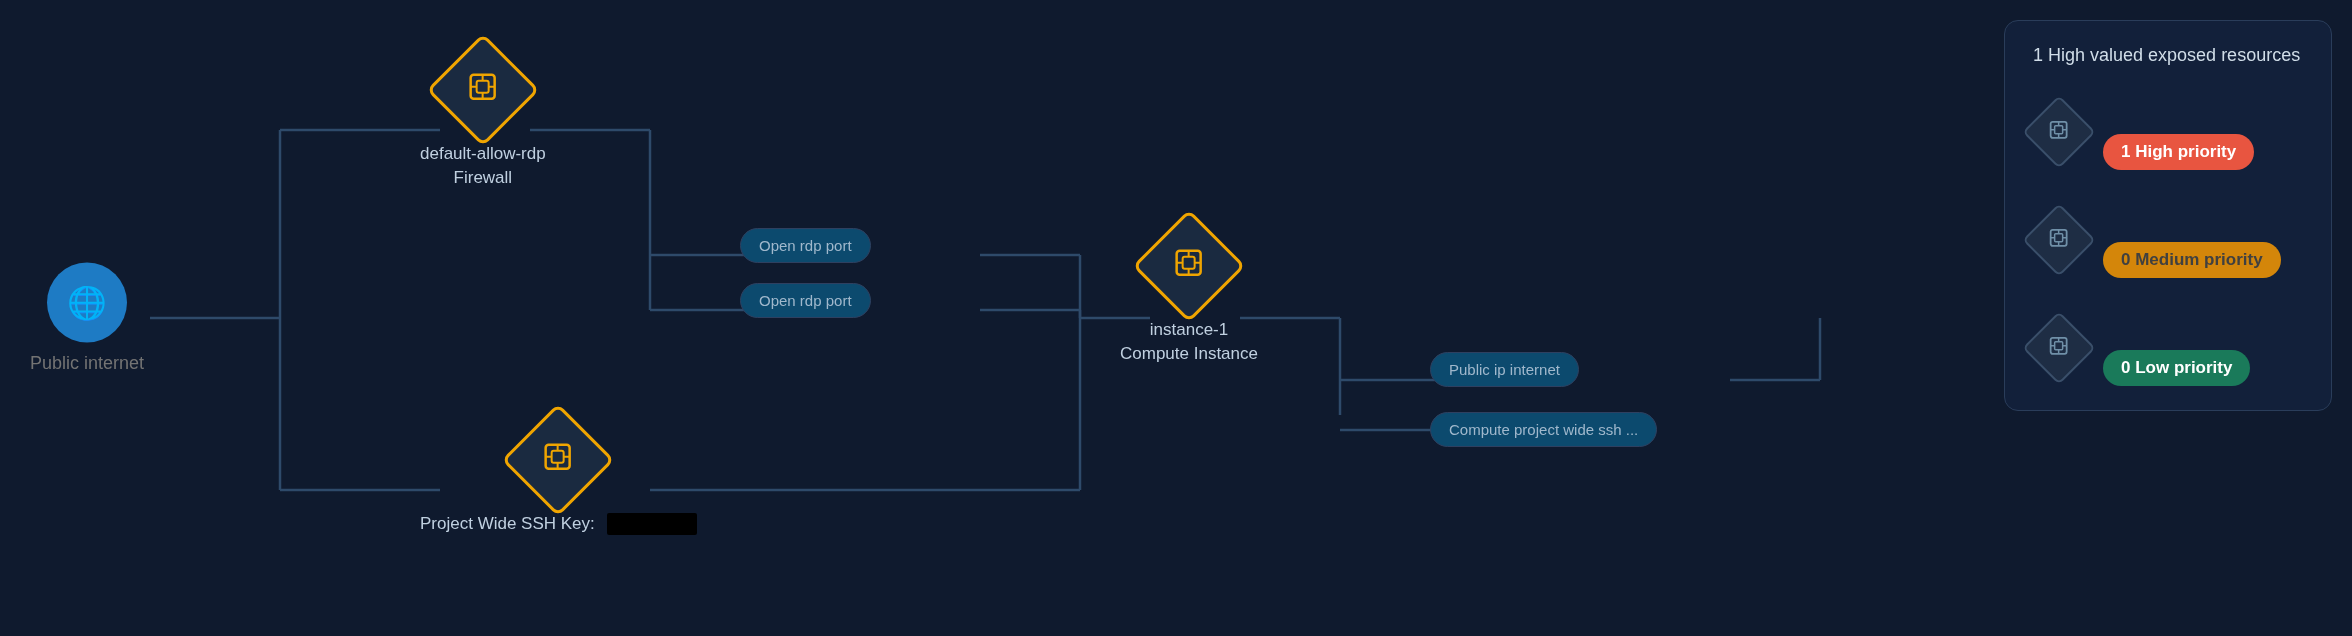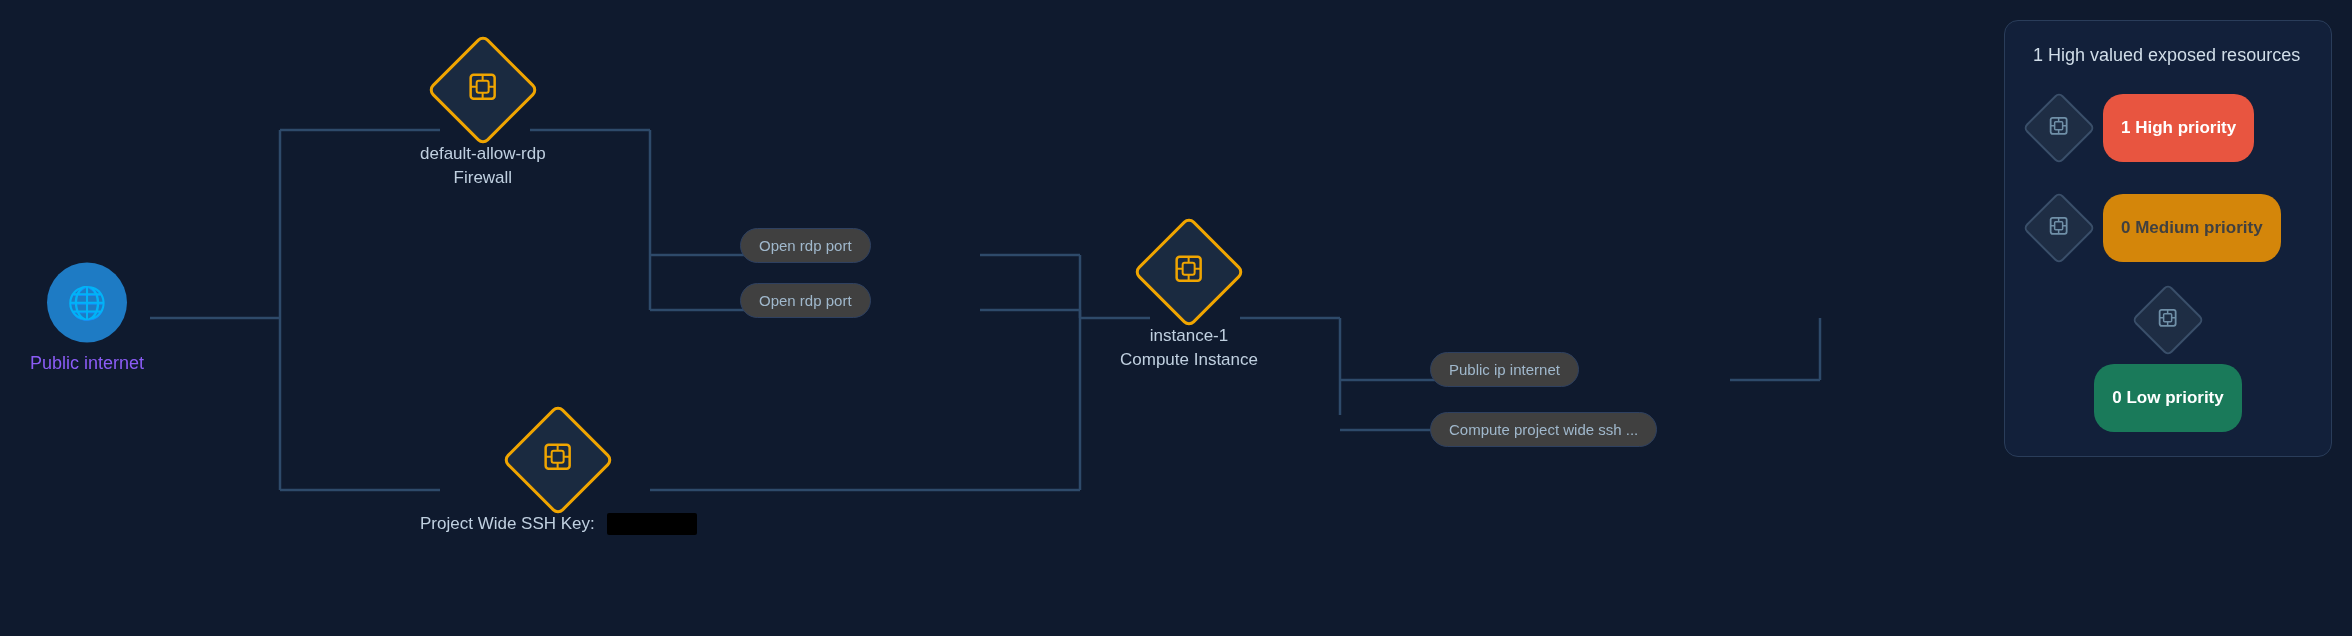--- a/index.html
+++ b/index.html
@@ -49,21 +49,21 @@
       border-radius: 50%;
       background: #1e7bc4;
       display: flex;
       align-items: center;
       justify-content: center;
       font-size: 32px;
     }
 
     .node-label {
       font-size: 18px;
-      color: #8b5cf6;
+      color: #737373;
       text-align: center;
       white-space: nowrap;
     }
 
     
     .diamond-wrapper {
       position: absolute;
       display: flex;
       flex-direction: column;
       align-items: center;
@@ -90,21 +90,21 @@
     .diamond-label {
       margin-top: 12px;
       text-align: center;
       font-size: 17px;
       color: #c0d0e0;
       line-height: 1.4;
     }
 
     
     .tag-node {
-      background: #404040;
+      background: #0c4a6e;
       border: 1px solid #2e4060;
       border-radius: 20px;
       padding: 8px 18px;
       font-size: 15px;
       color: #a0b8cc;
       white-space: nowrap;
       position: absolute;
     }
 
     
@@ -128,21 +128,20 @@
 
     .panel-row {
       display: flex;
       align-items: center;
       gap: 18px;
       margin-bottom: 32px;
     }
 
     .panel-row:last-child {
       margin-bottom: 0;
-      flex-direction: column;
     }
 
     .small-diamond-wrap {
       width: 52px;
       height: 52px;
       position: relative;
       flex-shrink: 0;
     }
 
     .small-diamond {
@@ -158,25 +157,26 @@
       position: absolute;
     }
 
     .small-diamond-inner {
       transform: rotate(-45deg);
       font-size: 20px;
       color: #7090a8;
     }
 
     .priority-badge {
-      padding: 24px 18px;
+      padding: 8px 18px;
       border-radius: 20px;
       font-size: 17px;
       font-weight: 600;
       white-space: nowrap;
+      margin-top: 40px;
     }
 
     .badge-high {
       background: #e85540;
       color: #fff;
     }
 
     .badge-medium {
       background: #d4860a;
       color: #404040;
@@ -285,21 +285,21 @@
           <line x1="24" y1="18" x2="30" y2="18" stroke="#f0a500" stroke-width="2"></line>
         </svg>
       </div>
     </div>
     <div class="diamond-label" style="display:flex; align-items:center; gap:12px;">
       <span>Project Wide SSH Key:</span>
       <span class="redacted"></span>
     </div>
   </div>
 
-  <div class="diamond-wrapper" style="left: 1120px; top: 232px;">
+  <div class="diamond-wrapper" style="left: 1120px; top: 226px;">
     <div class="diamond">
       <div class="diamond-inner">
         <svg width="36" height="36" viewBox="0 0 36 36" fill="none">
           <rect x="6" y="6" width="24" height="24" rx="3" stroke="#f0a500" stroke-width="2.5" fill="none"></rect>
           <rect x="12" y="12" width="12" height="12" rx="2" stroke="#f0a500" stroke-width="2" fill="none"></rect>
           <line x1="18" y1="6" x2="18" y2="12" stroke="#f0a500" stroke-width="2"></line>
           <line x1="18" y1="24" x2="18" y2="30" stroke="#f0a500" stroke-width="2"></line>
           <line x1="6" y1="18" x2="12" y2="18" stroke="#f0a500" stroke-width="2"></line>
           <line x1="24" y1="18" x2="30" y2="18" stroke="#f0a500" stroke-width="2"></line>
         </svg>

